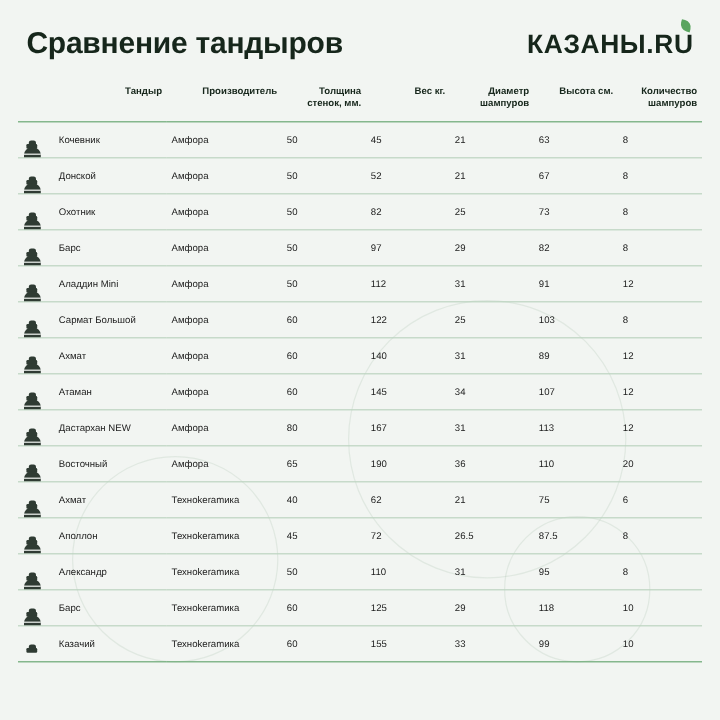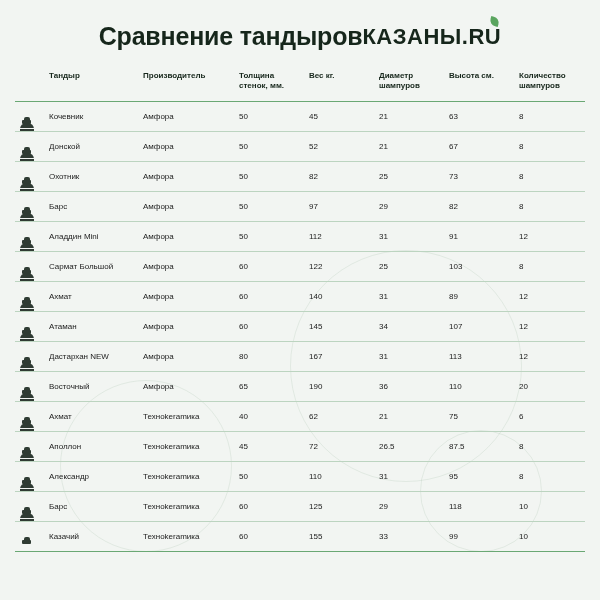--- a/index.html
+++ b/index.html
@@ -28,21 +28,21 @@
     pointer-events: none;
   }
   .bg-deco.c1 { width: 230px; height: 230px; left: 290px; top: 250px; }
   .bg-deco.c2 { width: 170px; height: 170px; left: 60px; top: 380px; }
   .bg-deco.c3 { width: 120px; height: 120px; left: 420px; top: 430px; }
 
   .header {
     position: relative;
     display: flex;
     align-items: center;
-    justify-content: center;
+    justify-content: space-between;
     padding: 22px 22px 8px 22px;
     box-sizing: border-box;
   }
   .title {
     font-size: 25px;
     font-weight: bold;
     letter-spacing: -0.2px;
     color: #16261b;
     white-space: nowrap;
   }
@@ -73,21 +73,21 @@
     position: relative;
     width: 570px;
     margin: 6px 15px 0 15px;
     border-collapse: collapse;
     table-layout: fixed;
     font-size: 8px;
   }
   table.cmp th {
     font-size: 8px;
     font-weight: bold;
-    text-align: left;
+    text-align: right;
     color: #16261b;
     padding: 6px 4px 10px 4px;
     vertical-align: top;
     line-height: 1.25;
     border-bottom: 1px solid #6aa874;
   }
   table.cmp td {
     font-size: 8px;
     padding: 0 4px;
     height: 29px;

